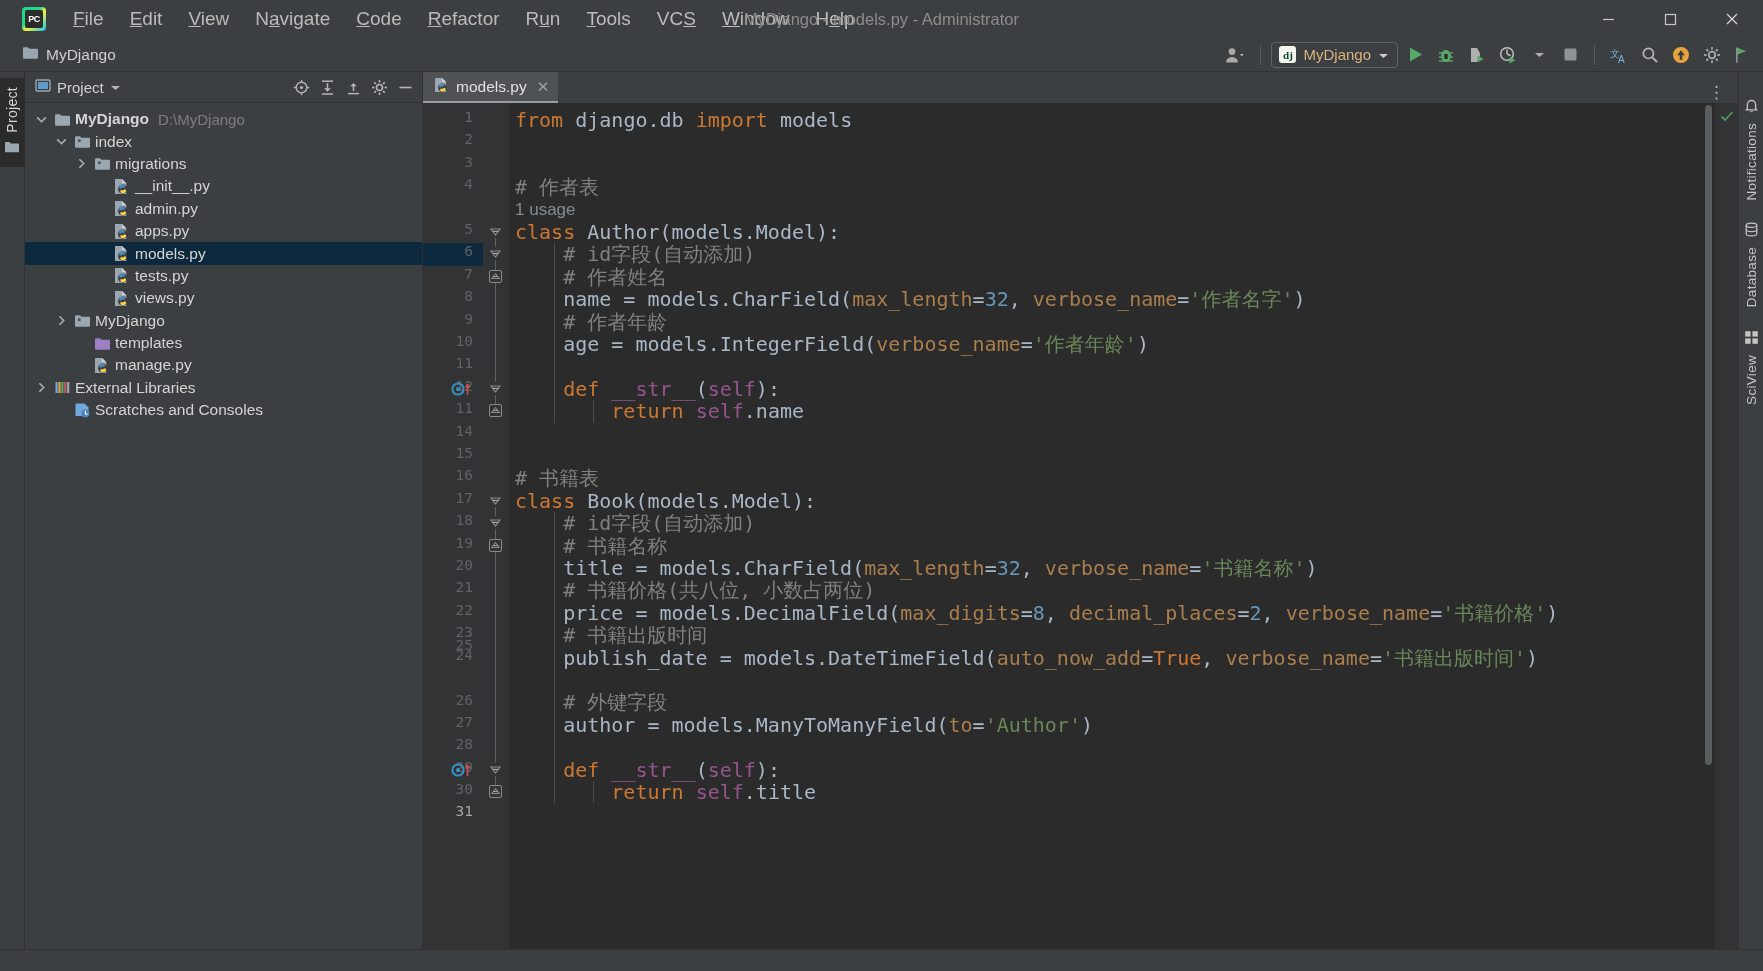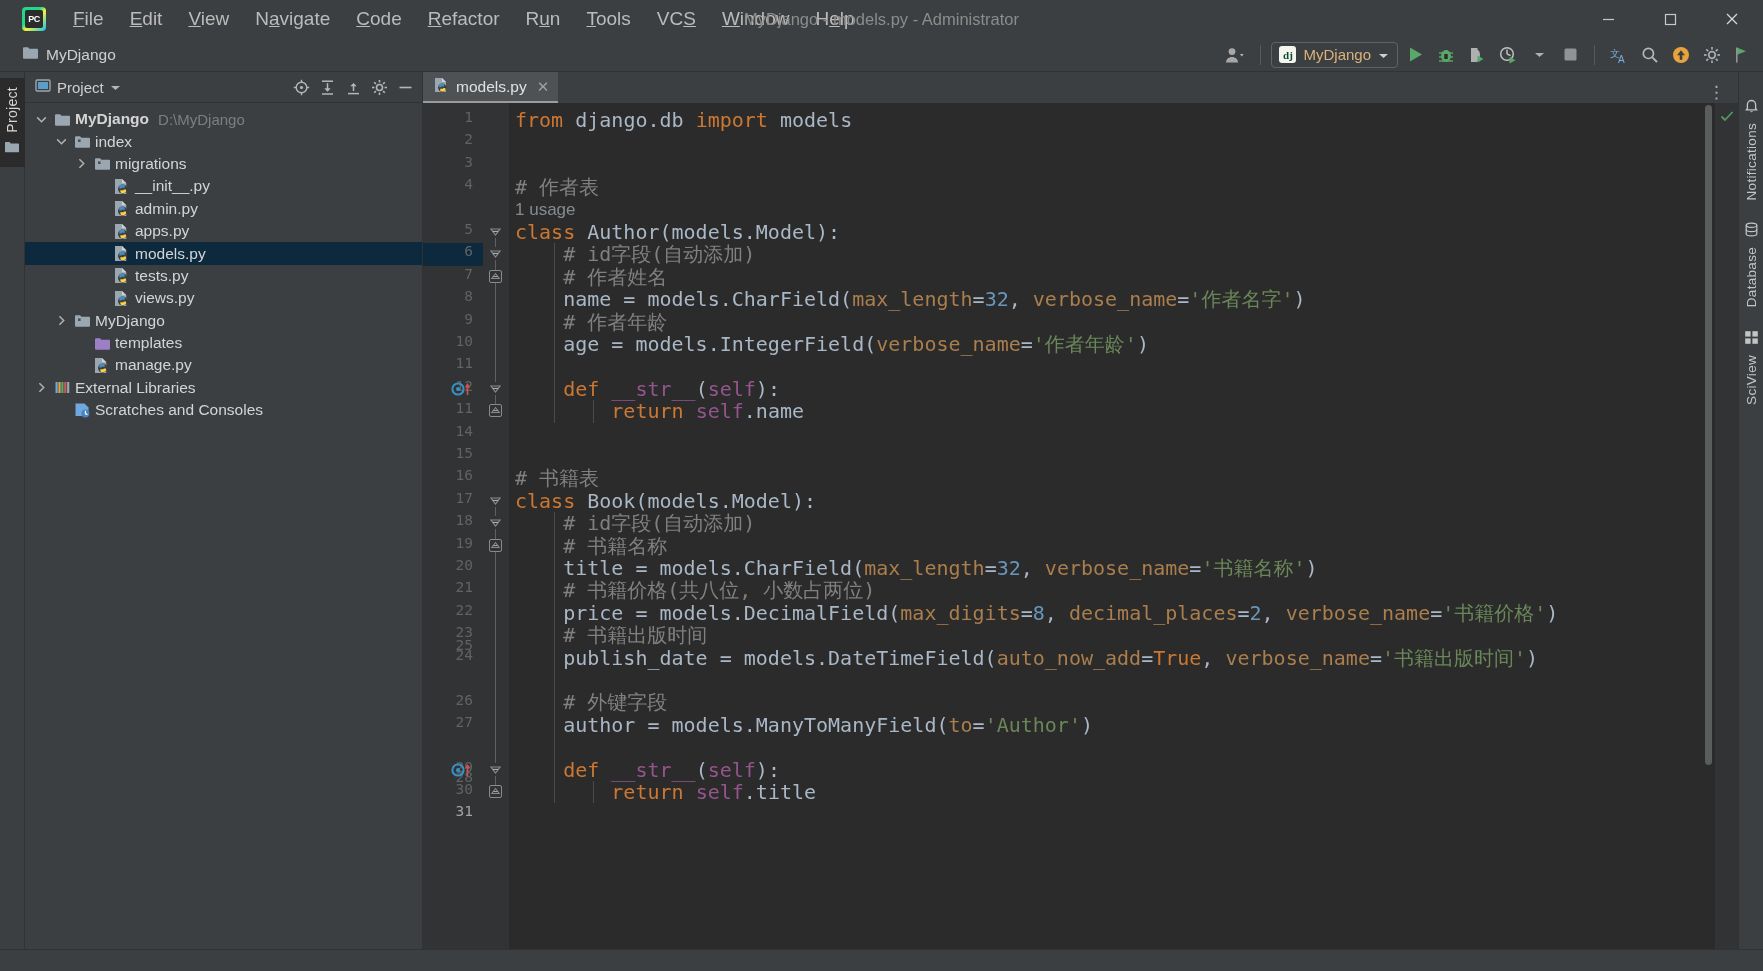--- a/index.html
+++ b/index.html
@@ -697,21 +697,21 @@
             <div class="ln" style="top: 409.2px;">18</div>
             <div class="ln" style="top: 431.6px;">19</div>
             <div class="ln" style="top: 454px;">20</div>
             <div class="ln" style="top: 476.4px;">21</div>
             <div class="ln" style="top: 498.8px;">22</div>
             <div class="ln" style="top: 521.2px;">23</div>
             <div class="ln" style="top: 543.6px;">24</div>
             <div class="ln" style="top: 534px;">25</div>
             <div class="ln" style="top: 589px;">26</div>
             <div class="ln" style="top: 610.8px;">27</div>
-            <div class="ln" style="top: 633.2px; margin-top: 33px;">28</div>
+            <div class="ln" style="top: 633.2px;">28</div>
             <div class="ln" style="top: 655.6px;">29</div>
             <div class="ln" style="top: 678px;">30</div>
             <div class="ln cur" style="top: 700.4px;">31</div>
             <div class="gutter-mark" style="top: 277.8px;"><svg width="24" height="16" viewBox="0 0 24 16">
                 <circle cx="7" cy="8" r="5.6" fill="none" stroke="#3592c4" stroke-width="2"></circle>
                 <circle cx="7" cy="8" r="2" fill="#3592c4"></circle>
                 <path d="M16.5 2l3 4.5h-6z" fill="#c75450"></path>
                 <rect x="15.7" y="6" width="1.6" height="8" fill="#c75450"></rect>
               </svg></div>
             <div class="gutter-mark" style="top: 658.6px;"><svg width="24" height="16" viewBox="0 0 24 16">

